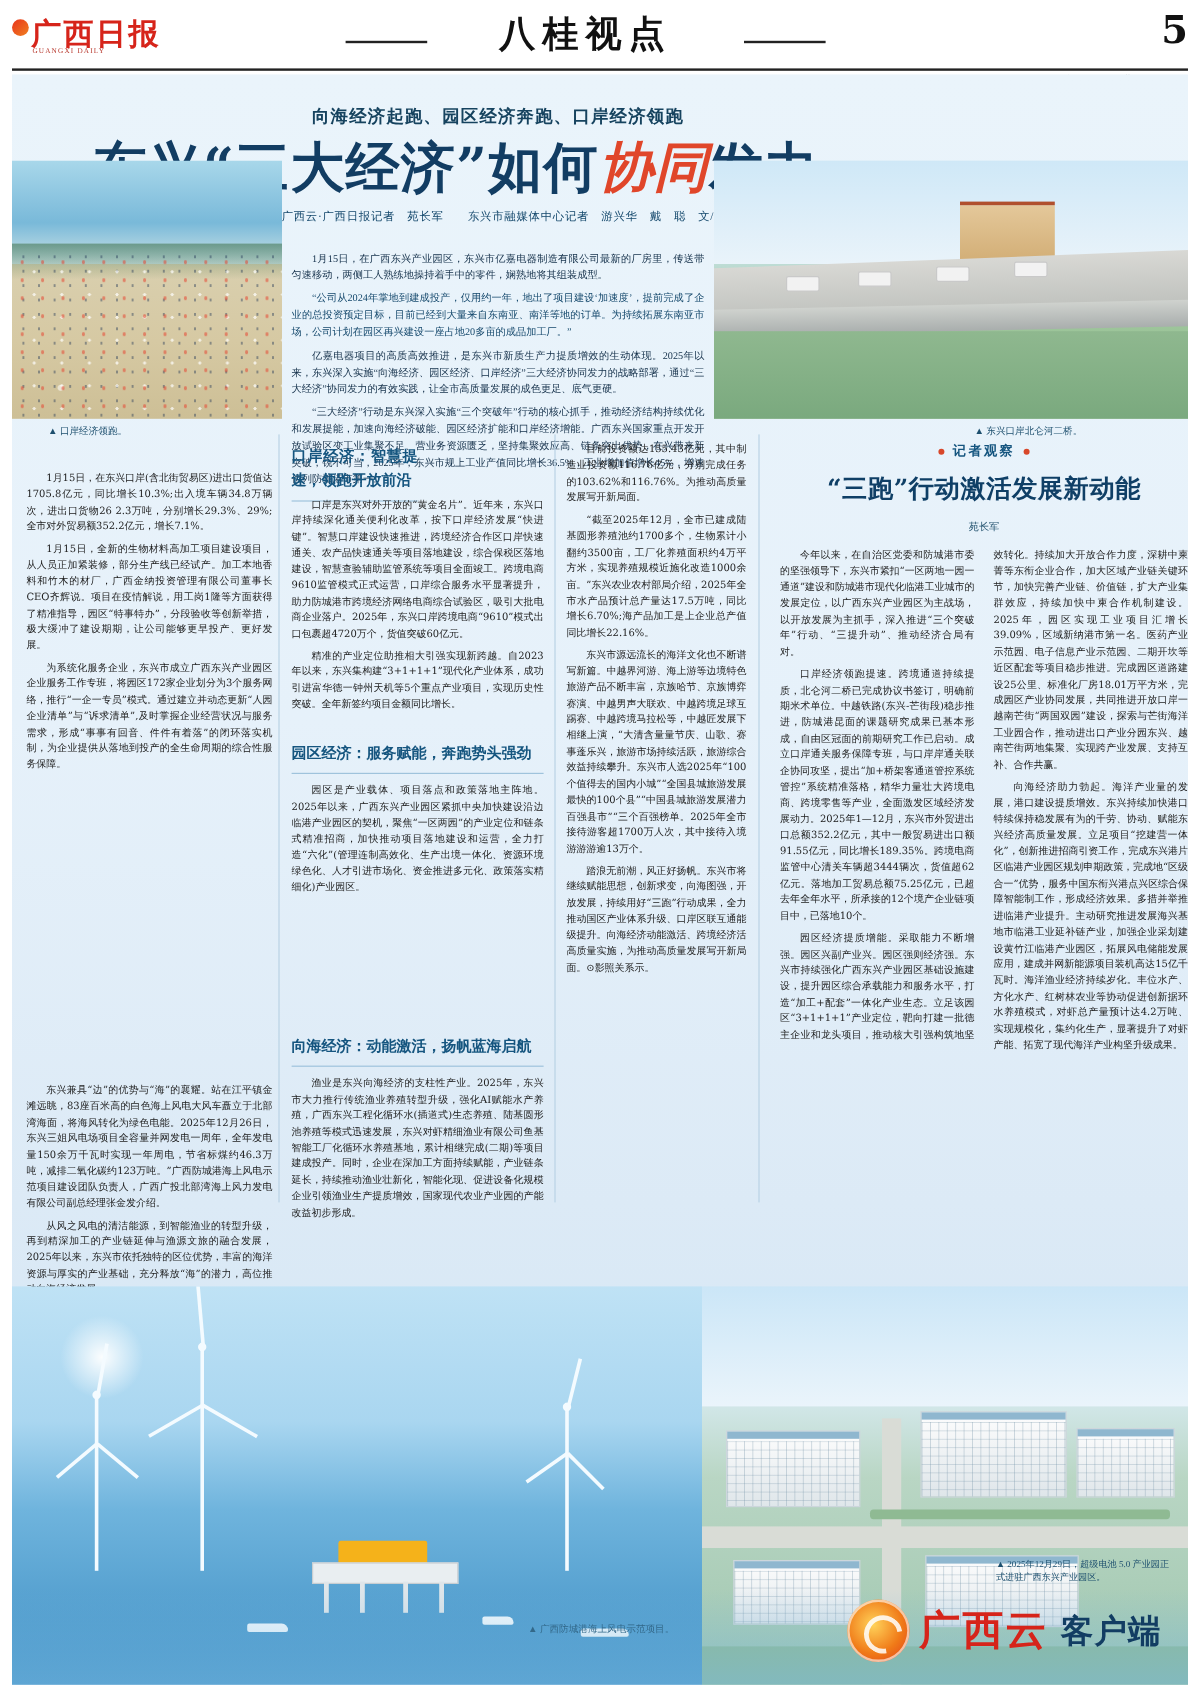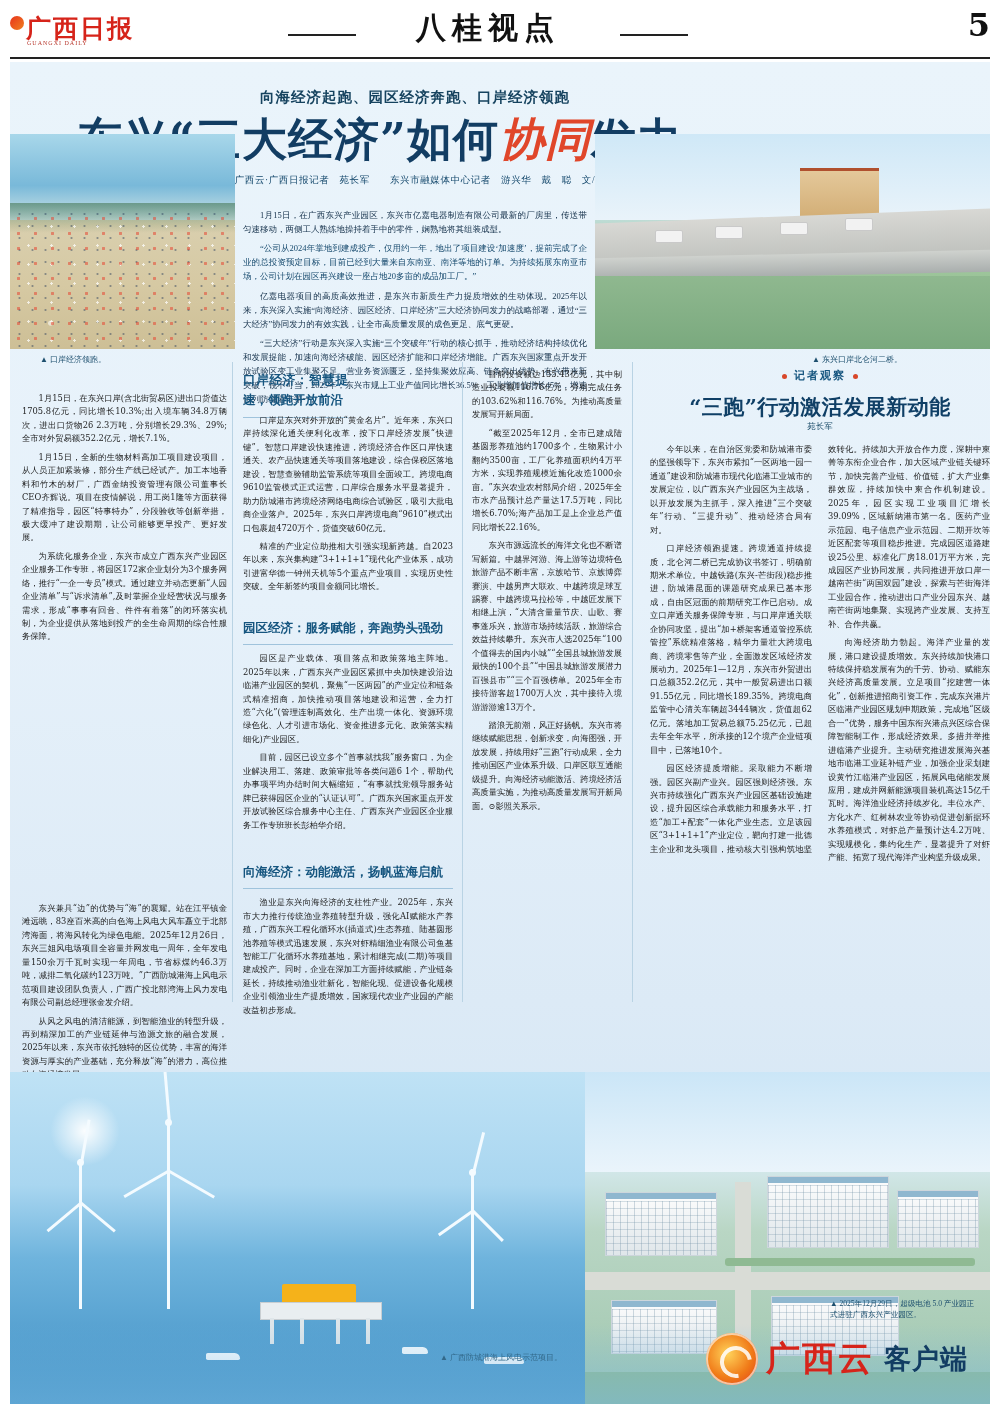--- a/index.html
+++ b/index.html
@@ -131,21 +131,21 @@
   .lead p{margin:0 0 5px 0;text-indent:2em;}
   .lead .quote{color:#14486c;}
 
   
   .obs-box{position:absolute;left:640px;top:306px;width:340px;}
   .obs-tag{text-align:center;font-size:11px;font-weight:bold;color:#15557f;letter-spacing:2px;}
   .obs-tag .dot{display:inline-block;width:5px;height:5px;border-radius:50%;background:#d8472a;
     vertical-align:middle;margin:0 7px;}
   .obs-title{text-align:center;font-size:21px;font-weight:bold;color:#0f3f66;margin-top:10px;
     letter-spacing:.5px;font-family:"DejaVu Serif",serif;}
-  .obs-author{text-align:center;font-size:8.5px;color:#24536f;margin-top:0;}
+  .obs-author{text-align:center;font-size:8.5px;color:#24536f;margin-top:13px;}
 
   
   .vrule{position:absolute;width:1px;background:#b9d3e4;}
 
   
   .cap-beach{left:30px;top:292px;}
   .cap-bridge{left:770px;top:292px;margin-left:32px;}
   .cap-wind{left:430px;top:1290px;width:140px;text-align:left;}
   .cap-park{left:820px;top:1236px;width:150px;font-size:7.6px;line-height:1.5;}
 
@@ -256,21 +256,20 @@
 
     <div class="col" style="left:233px;top:352px;width:210px;height:300px;">
       <p>口岸是东兴对外开放的“黄金名片”。近年来，东兴口岸持续深化通关便利化改革，按下口岸经济发展“快进键”。智慧口岸建设快速推进，跨境经济合作区口岸快速通关、农产品快速通关等项目落地建设，综合保税区落地建设，智慧查验辅助监管系统等项目全面竣工。跨境电商9610监管模式正式运营，口岸综合服务水平显著提升，助力防城港市跨境经济网络电商综合试验区，吸引大批电商企业落户。2025年，东兴口岸跨境电商“9610”模式出口包裹超4720万个，货值突破60亿元。</p>
       <p>精准的产业定位助推相大引强实现新跨越。自2023年以来，东兴集构建“3+1+1+1”现代化产业体系，成功引进富华德一钟州天机等5个重点产业项目，实现历史性突破。全年新签约项目金额同比增长。</p>
     </div>
 
     <div class="col" style="left:233px;top:556px;width:210px;">
       <div class="sec-head">园区经济：服务赋能，奔跑势头强劲</div>
       <div class="sec-rule"></div>
       <p>园区是产业载体、项目落点和政策落地主阵地。2025年以来，广西东兴产业园区紧抓中央加快建设沿边临港产业园区的契机，聚焦“一区两园”的产业定位和链条式精准招商，加快推动项目落地建设和运营，全力打造“六化”(管理连制高效化、生产出境一体化、资源环境绿色化、人才引进市场化、资金推进多元化、政策落实精细化)产业园区。</p>
-      <p>目前，园区已设立多个“首事就找我”服务窗口，为企业解决用工、落建、政策审批等各类问题6 1个，帮助代办事项平均办结时间大幅缩短，“有事就找党领导服务站牌已获得园区企业的“认证认可”。广西东兴国家重点开发开放试验区综合服务中心主任、广西东兴产业园区企业服务工作专班班长彭柏华介绍。</p>
     </div>
 
     <div class="col" style="left:233px;top:800px;width:210px;height:210px;">
       <div class="sec-head">向海经济：动能激活，扬帆蓝海启航</div>
       <div class="sec-rule"></div>
       <p>渔业是东兴向海经济的支柱性产业。2025年，东兴市大力推行传统渔业养殖转型升级，强化AI赋能水产养殖，广西东兴工程化循环水(插道式)生态养殖、陆基圆形池养殖等模式迅速发展，东兴对虾精细渔业有限公司鱼基智能工厂化循环水养殖基地，累计相继完成(二期)等项目建成投产。同时，企业在深加工方面持续赋能，产业链条延长，持续推动渔业壮新化，智能化现、促进设备化规模企业引领渔业生产提质增效，国家现代农业产业园的产能改益初步形成。</p>
     </div>
 
     <div class="col" style="left:462px;top:306px;width:150px;height:700px;">
       <p>目前投资额达155.43亿元，其中制造业投资额116.76亿元，分别完成任务的103.62%和116.76%。为推动高质量发展写开新局面。</p>

